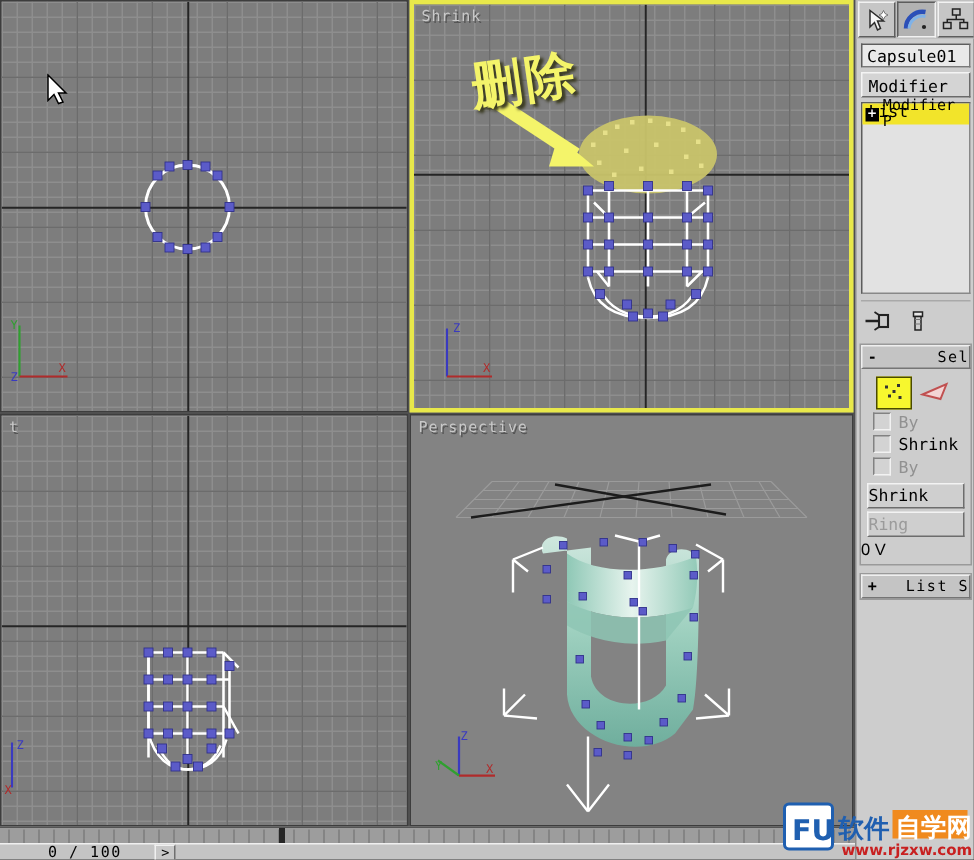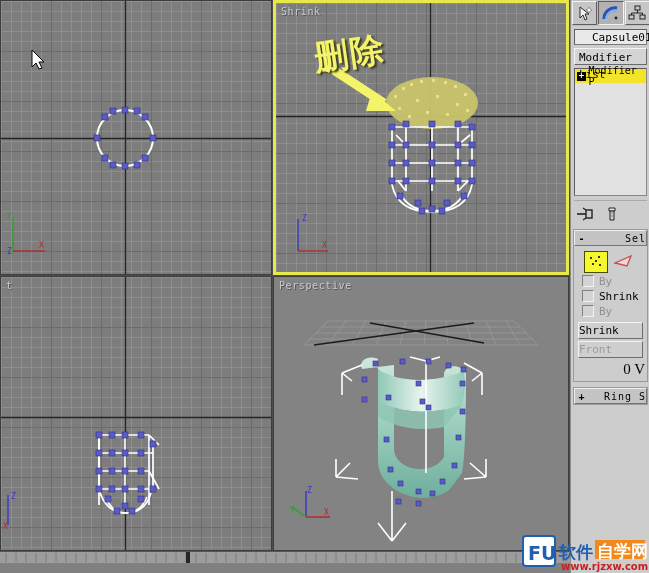--- a/index.html
+++ b/index.html
@@ -18,21 +18,21 @@
   .cmd{position:absolute;left:570px;top:0;width:79px;height:573px;background:#cdcdcd;border-left:1px solid #8c8c8c;}
   .tabrow{display:flex;height:26px;background:#c0c0c0;}
   .tabbtn{width:26px;height:24px;margin:1px 0 0 1px;background:#c6c6c6;
           border-top:1px solid #f2f2f2;border-left:1px solid #f2f2f2;
           border-right:1px solid #5d5d5d;border-bottom:1px solid #5d5d5d;
           display:flex;align-items:center;justify-content:center;box-sizing:border-box;}
   .tabbtn.sel{background:#b2b2b2;border-top:1px solid #5d5d5d;border-left:1px solid #5d5d5d;
               border-right:1px solid #f2f2f2;border-bottom:1px solid #f2f2f2;}
   .panelfield{margin:3px 3px 0 3px;height:16px;background:#e9e9e9;
               border:1px solid #7a7a7a;border-top-color:#5d5d5d;border-left-color:#5d5d5d;
-              font-size:11px;color:#000;line-height:16px;padding-left:17px;box-sizing:border-box;
+              font-size:11px;color:#000;line-height:16px;padding-left:3px;box-sizing:border-box;
               font-family:"DejaVu Sans Mono",monospace;}
   .modlist{margin:3px 3px 0 3px;height:17px;background:#d4d4d4;
            border-top:1px solid #f4f4f4;border-left:1px solid #f4f4f4;
            border-right:1px solid #6a6a6a;border-bottom:1px solid #6a6a6a;
            font-size:11px;line-height:17px;padding-left:4px;box-sizing:border-box;}
   .stack{margin:3px 3px 0 3px;height:128px;background:#e2e2e2;
          border:1px solid #888;border-top-color:#5d5d5d;border-left-color:#5d5d5d;box-sizing:border-box;}
   .stackrow{height:14px;background:#f2e42a;display:flex;align-items:center;font-size:10px;padding-left:2px;}
   .expbox{width:9px;height:9px;background:#000;color:#fff;font-size:8px;line-height:8px;
           text-align:center;margin-right:3px;font-family:"DejaVu Sans",sans-serif;font-weight:bold;}
@@ -52,21 +52,21 @@
   .chkrow{display:flex;align-items:flex-start;height:15px;padding-left:8px;font-size:11px;
           font-family:"DejaVu Sans Mono",monospace;}
   .chk{width:10px;height:10px;background:#d3d3d3;border-top:1px solid #828282;border-left:1px solid #828282;
        border-right:1px solid #f2f2f2;border-bottom:1px solid #f2f2f2;margin-right:5px;}
   .chkrow.dim{color:#919191;}
   .pbtn{margin:2px 4px 0 4px;height:15px;background:#cfcfcf;
         border-top:1px solid #f3f3f3;border-left:1px solid #f3f3f3;
         border-right:1px solid #6d6d6d;border-bottom:1px solid #6d6d6d;
         font-size:11px;text-align:left;line-height:15px;font-family:"DejaVu Sans Mono",monospace;}
   .pbtn.dim{color:#9b9b9b;}
-  .selinfo{font-size:15px;text-align:right;padding:3px 2px 3px 0;font-family:Liberation Serif, serif;}
+  .selinfo{font-size:11px;text-align:left;padding:3px 2px 3px 0;font-family:Liberation Sans, sans-serif;}
 
   
   .timebar{position:absolute;left:0;top:551px;width:570px;height:11px;background:#9d9d9d;
            border-top:1px solid #555;box-sizing:border-box;}
   .ticks{position:absolute;left:0;top:0;right:0;bottom:0;}
   .statusbar{position:absolute;left:0;top:562px;width:570px;height:11px;background:#c4c4c4;
              border-top:1px solid #efefef;box-sizing:border-box;display:flex;align-items:center;}
   .frame{font-size:10px;margin-left:32px;font-family:"DejaVu Sans Mono",monospace;letter-spacing:1px;}
   .nextbtn{margin-left:22px;width:14px;height:11px;background:#c8c8c8;
            border-top:1px solid #f0f0f0;border-left:1px solid #f0f0f0;
@@ -381,20 +381,24 @@
 
   <div class="timebar">
     <svg class="ticks" width="570" height="11">
       <rect width="570" height="11" fill="#9d9d9d"></rect>
       <g stroke="#7d7d7d" stroke-width="1">
         <path d="M6 1V10M16 1V10M26 1V10M36 1V10M46 1V10M56 1V10M66 1V10M76 1V10M86 1V10M96 1V10M106 1V10M116 1V10M126 1V10M136 1V10M146 1V10M156 1V10M166 1V10M176 1V10M186 1V10M196 1V10M206 1V10M216 1V10M226 1V10M236 1V10M246 1V10M256 1V10M266 1V10M276 1V10M286 1V10M296 1V10M306 1V10M316 1V10M326 1V10M336 1V10M346 1V10M356 1V10M366 1V10M376 1V10M386 1V10M396 1V10M406 1V10M416 1V10M426 1V10M436 1V10M446 1V10M456 1V10M466 1V10M476 1V10M486 1V10M496 1V10M506 1V10M516 1V10M526 1V10M536 1V10M546 1V10M556 1V10M566 1V10"></path>
       </g>
       <rect x="186" y="0" width="4" height="11" fill="#262626"></rect>
     </svg>
   </div>
+  <div class="statusbar">
+    <span class="frame">0 / 100</span>
+    <span class="nextbtn">&gt;</span>
+  </div>
 
   <div class="cmd">
 
     <div class="tabrow">
       <div class="tabbtn">
         <svg width="18" height="16">
           <polygon points="4,2 4,13 7,10 9,15 11,14 9,9 13,9" fill="#f5f5f5" stroke="#2b2b2b" stroke-width="1"></polygon>
           <path d="M13 2l1 2 2 1-2 1-1 2-1-2-2-1 2-1z" fill="#ffffff" stroke="#555" stroke-width="0.5"></path>
         </svg>
       </div>
@@ -474,28 +478,28 @@
       <div class="chkrow">
         <span class="chk"></span>
         <span>Shrink</span>
       </div>
       <div class="chkrow dim">
         <span class="chk"></span>
         <span>By</span>
       </div>
 
       <div class="pbtn">Shrink</div>
-      <div class="pbtn dim">Front</div>
+      <div class="pbtn dim">Ring</div>
       <div class="selinfo">0 V</div>
     </div>
 
     <div class="rollout">
       <div class="rollhdr">
         <span class="pm">+</span>
-        <span class="ttl">Ring S</span>
+        <span class="ttl">List S</span>
       </div>
     </div>
   </div>
 
   <div class="wm" style="left:521px;top:534px;">
     <svg width="128" height="39">
       <rect x="2" y="2" width="32" height="30" rx="3" fill="#ffffff" stroke="#1f5fb0" stroke-width="2"></rect>
       <text x="7" y="26" font-size="19" font-weight="bold" fill="#1f5fb0" font-family="DejaVu Sans, sans-serif">FU</text>
       <text x="38" y="24" font-size="17" font-weight="bold" fill="#1f5fb0" font-family="DejaVu Sans, sans-serif">软件</text>
       <rect x="74" y="6" width="50" height="19" fill="#f08a1e"></rect>

